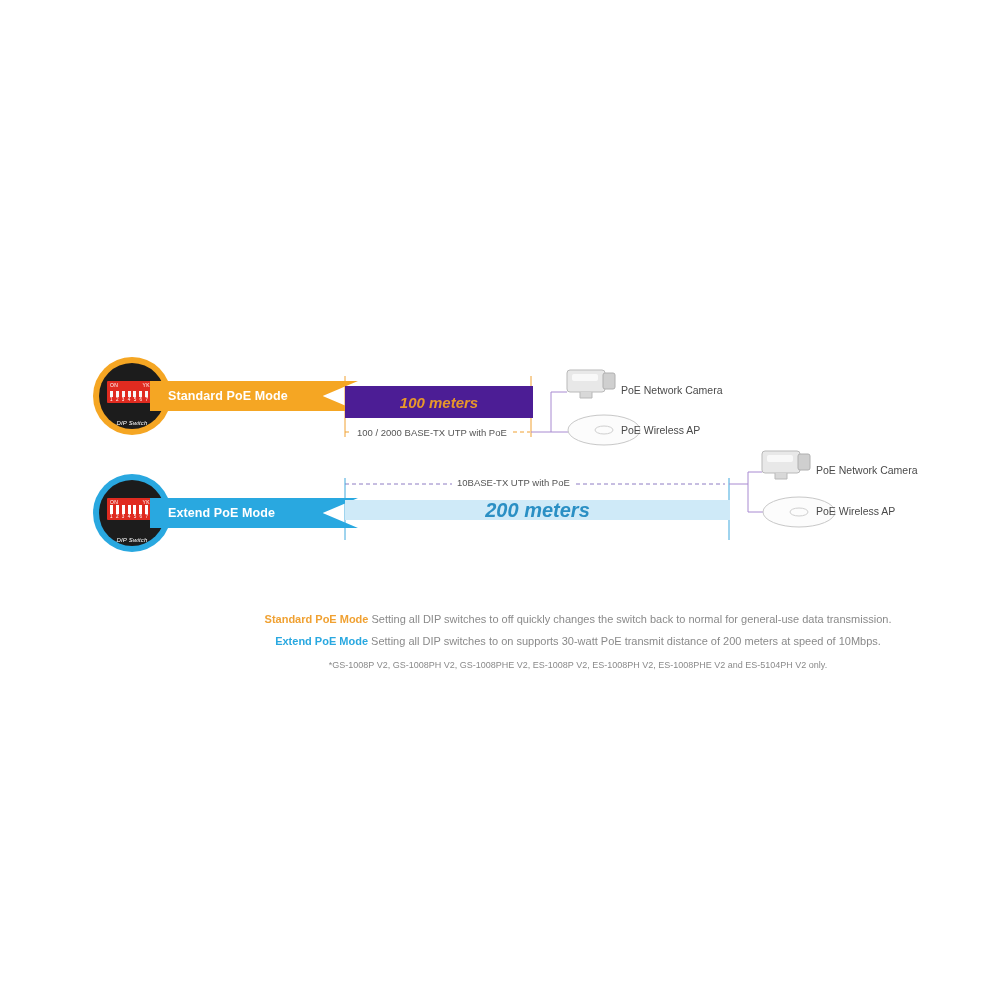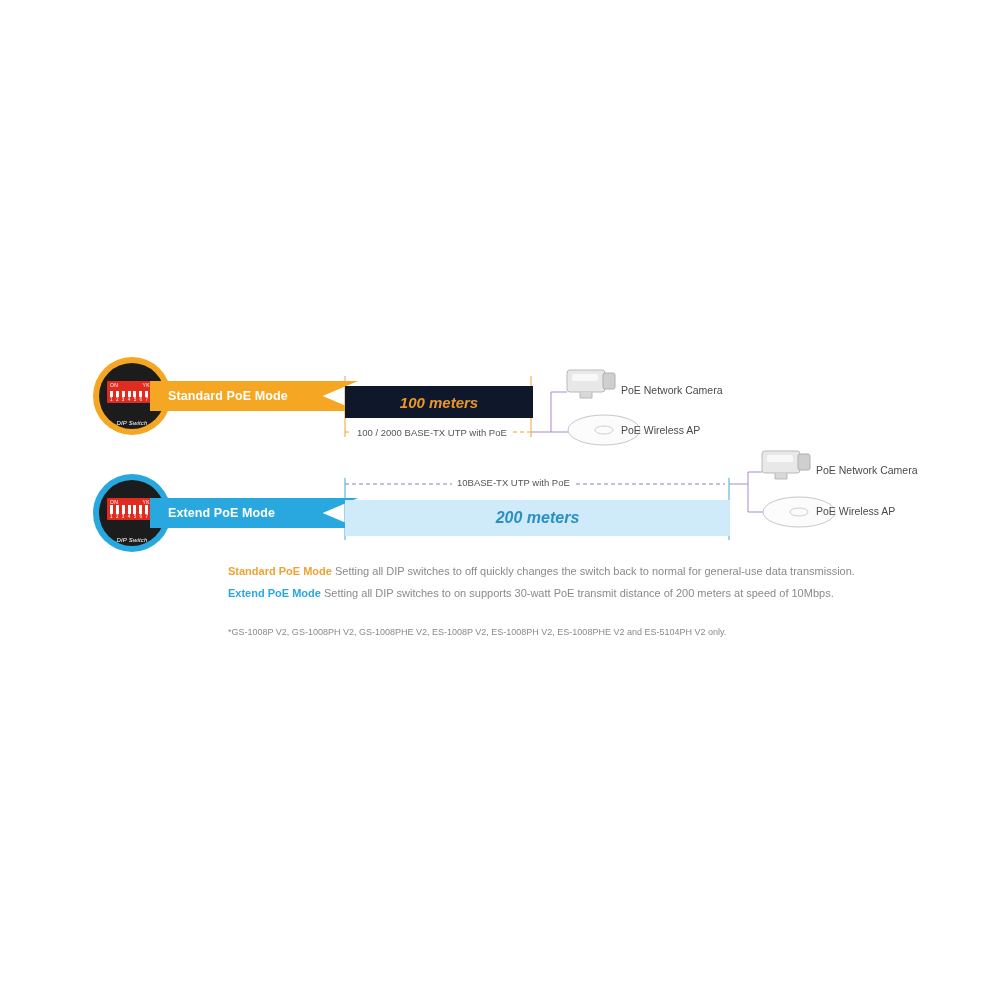--- a/index.html
+++ b/index.html
@@ -126,30 +126,30 @@
     position: absolute;
     display: flex;
     align-items: center;
     justify-content: center;
     font-style: italic;
     font-weight: bold;
   }
   .bar.standard {
     left: 345px; top: 386px;
     width: 188px; height: 32px;
-    background: #0f172a;
+    background: #4c1d95;
     color: #e8982a;
     font-size: 15px;
   }
   .bar.extend {
     left: 345px; top: 500px;
-    width: 385px; height: 36px;
+    width: 385px; height: 20px;
     background: #cfeaf8;
     color: #2a8fc4;
-    font-size: 16px;
+    font-size: 20px;
   }
 
   
   .link-label {
     position: absolute;
     font-size: 9.5px;
     color: #555;
     background: #ffffff;
     padding: 0 5px;
     white-space: nowrap;
@@ -166,34 +166,35 @@
     text-align: right;
   }
   .device-label.cam-std { left: 621px; top: 384px; }
   .device-label.ap-std  { left: 621px; top: 424px; }
   .device-label.cam-ext { left: 816px; top: 464px; }
   .device-label.ap-ext  { left: 816px; top: 505px; }
 
   
   .legend {
     position: absolute;
-    left: 228px; top: 560px;
+    left: 228px; top: 608px;
     width: 700px;
+    text-align: center;
   }
   .legend-row {
     font-size: 11px;
     line-height: 22px;
     color: #8a8a8a;
     white-space: nowrap;
   }
   .legend-row .term { font-weight: bold; }
   .legend-row .term.std { color: #f0a132; }
   .legend-row .term.ext { color: #29a8e0; }
   .legend-note {
-    margin-top: 23px;
+    margin-top: 8px;
     font-size: 9px;
     color: #8a8a8a;
     white-space: nowrap;
   }
 </style>
 </head>
 <body>
 
 <div class="stage">
 

